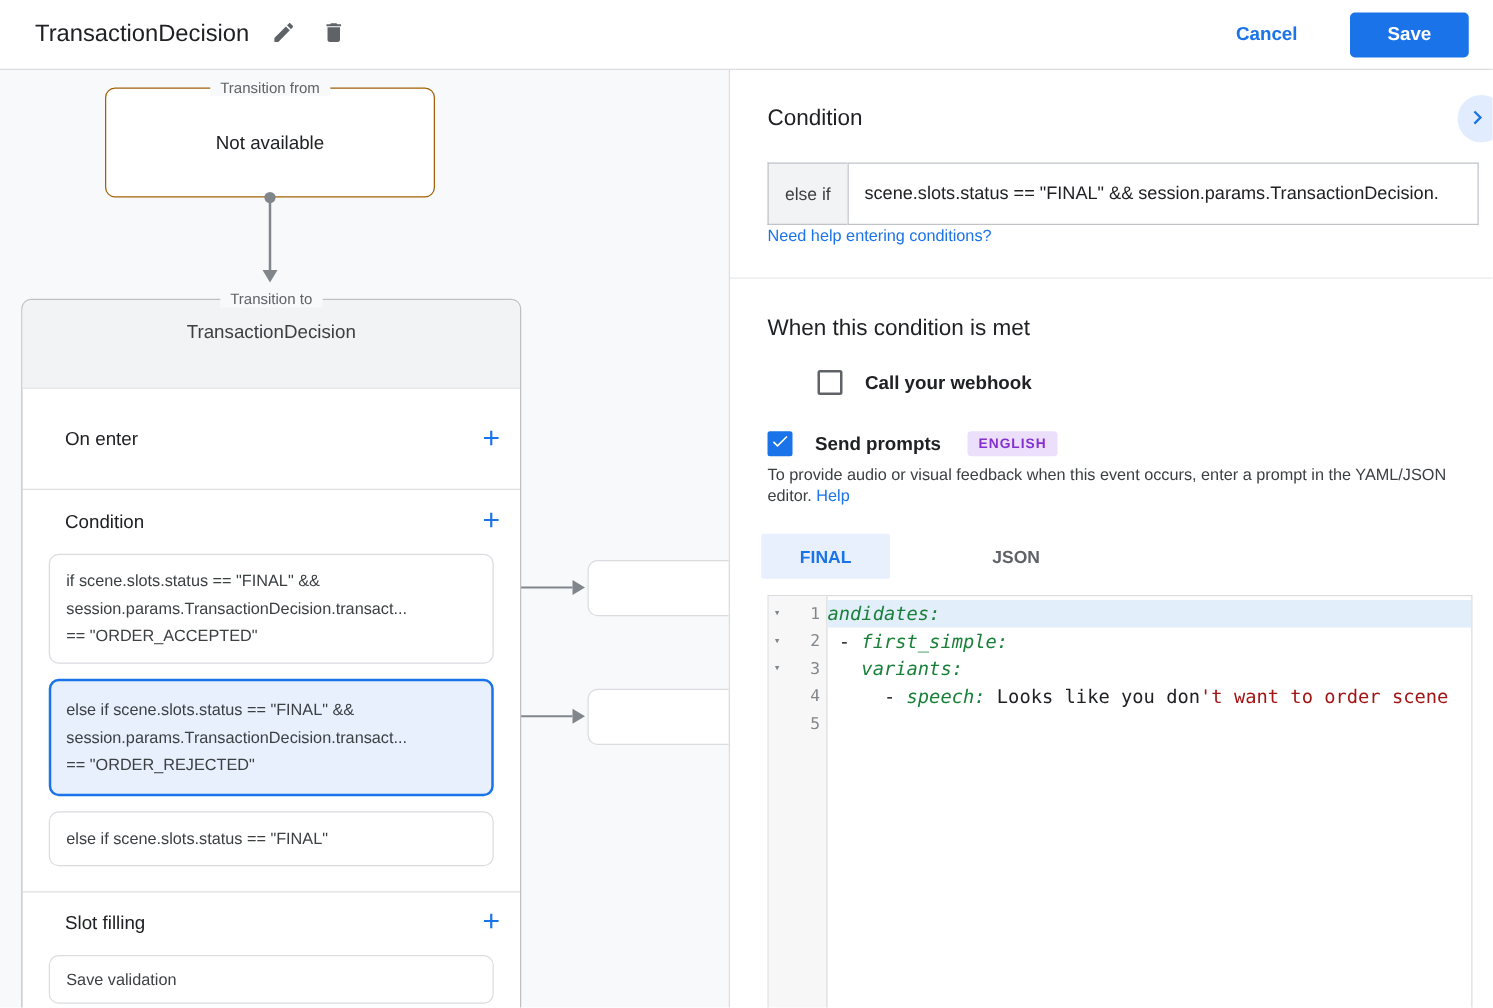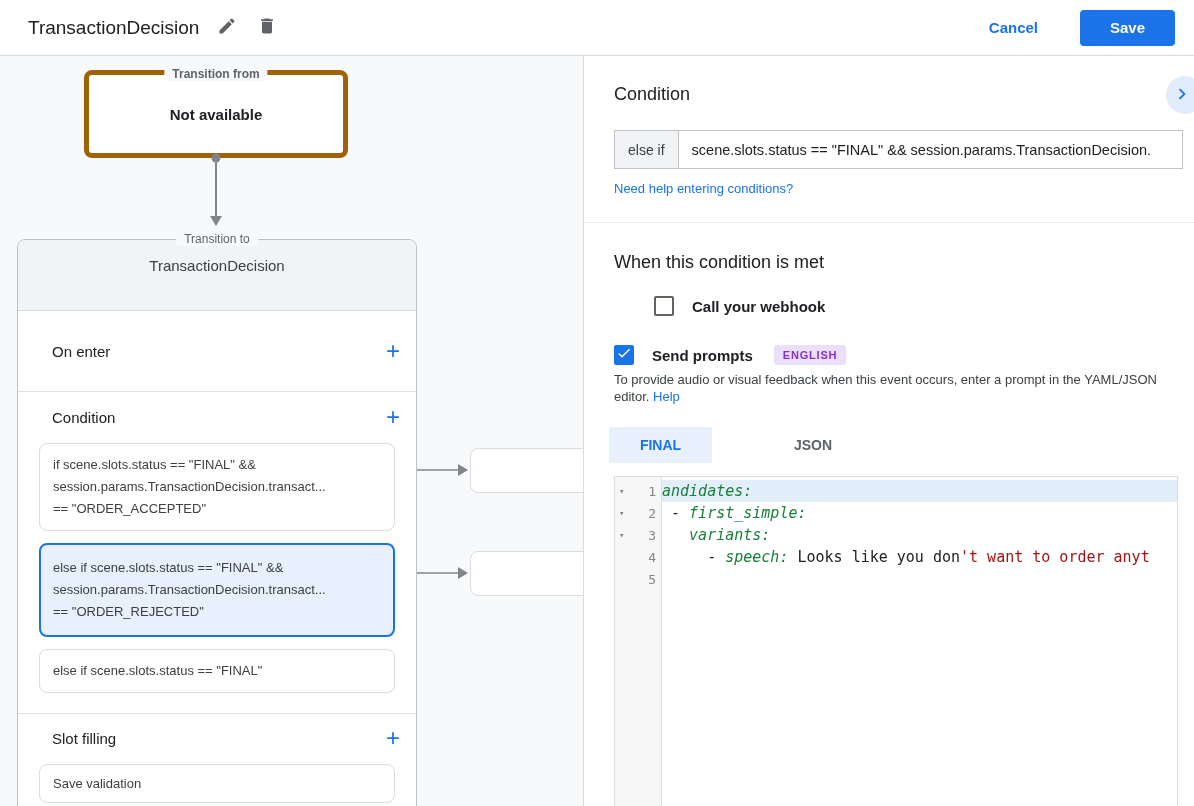--- a/index.html
+++ b/index.html
@@ -15,21 +15,21 @@
   .icon-btn svg { width:20px; height:20px; fill:#5f6368; }
   .topbar-spacer { flex:1; }
   .cancel-btn { background:transparent; border:none; color:#1a73e8; font-size:15px; font-weight:700;
     font-family:inherit; margin-right:42px; cursor:pointer; }
   .save-btn { width:95px; height:36px; margin-right:19px; background:#1a73e8; color:#fff;
     border:none; border-radius:4px; font-size:15px; font-weight:700; font-family:inherit; cursor:pointer; }
 
   
   .canvas { position:absolute; left:0; top:56px; width:583px; height:750px;
     background:#f8f9fa; overflow:hidden; }
-  .fieldset-box { position:absolute; background:#fff; border:5px solid #a16207; border-radius:8px;font-weight:bold; }
+  .fieldset-box { position:absolute; background:#fff; border:1px solid #a16207; border-radius:8px; }
   .legend { position:absolute; top:-8px; left:50%; transform:translateX(-50%);
     background:#f8f9fa; padding:0 8px; font-size:12px; color:#5f6368; white-space:nowrap; }
   .tf-box { left:84px; top:14px; width:264px; height:88px; display:flex;
     align-items:center; justify-content:center; }
   .tf-value { font-size:15px; color:#202124; }
 
   .scene-card { position:absolute; left:17px; top:183px; width:400px; height:620px;
     background:#fff; border:1px solid #bdc1c6; border-radius:8px; }
   .scene-header { height:71px; background:#f1f3f4; border-bottom:1px solid #dadce0;
     border-radius:8px 8px 0 0; text-align:center; padding-top:17px; }
@@ -54,21 +54,21 @@
     border:1px solid #dadce0; border-radius:8px; cursor:pointer; }
   .connector-svg { position:absolute; left:0; top:0; pointer-events:none; }
 
   
   .panel { position:absolute; left:583px; top:56px; width:611px; height:750px; background:#fff;
     border-left:1px solid #dadce0; overflow:hidden; }
   .panel-h { position:absolute; left:30px; top:28px; font-size:18px; color:#202124; font-weight:400; }
   .collapse-btn { position:absolute; right:-10px; top:20px; width:38px; height:38px; border:none;
     border-radius:50%; background:#e1ecfe; cursor:pointer; display:flex; align-items:center; }
   .collapse-btn svg { width:22px; height:22px; fill:#1a73e8; margin-left:5px; }
-  .elseif-row { position:absolute; left:30px; top:74px; width:569px; height:39px; display:flex; }
+  .elseif-row { position:absolute; left:30px; top:74px; width:569px; height:50px; display:flex; }
   .elseif-prefix { background:#f1f3f4; border:1px solid #c0c4c9; border-right:none;
     display:flex; align-items:center; padding:0 13px; font-size:14px; color:#3c4043; }
   .cond-input { flex:1; border:1px solid #c0c4c9; background:#fff; font-size:14.5px; color:#202124;
     padding:0 13px; font-family:inherit; outline:none; }
   .help-link { position:absolute; left:30px; top:125px; font-size:13px; color:#1a73e8;
     text-decoration:none; cursor:pointer; }
   .panel-divider { position:absolute; left:0; top:166px; width:611px; border-top:1px solid #e8eaed; }
   .when-h { position:absolute; left:30px; top:196px; font-size:18px; color:#202124; font-weight:400; }
   .check-row { position:absolute; left:30px; display:flex; align-items:center; }
   .row-webhook { top:240px;padding-left:40px; }
@@ -254,17 +254,17 @@
       </div>
       <div class="gutter-row">
         <span class="fold-cell"></span>
         <span class="num-cell">5</span>
       </div>
     </div>
     <div class="code-area">
       <div class="code-line hl"><span class="k">andidates:</span></div>
       <div class="code-line"><span> - </span><span class="k">first_simple:</span></div>
       <div class="code-line"><span>   </span><span class="k">variants:</span></div>
-      <div class="code-line"><span>     - </span><span class="k">speech:</span><span> Looks like you don</span><span class="s">'t want to order anyt</span></div>
+      <div class="code-line"><span>     - </span><span class="k">speech:</span><span> Looks like you don</span><span class="s">'t want to order scene</span></div>
       <div class="code-line"></div>
     </div>
   </div>
 </div>
 
 </body></html>

